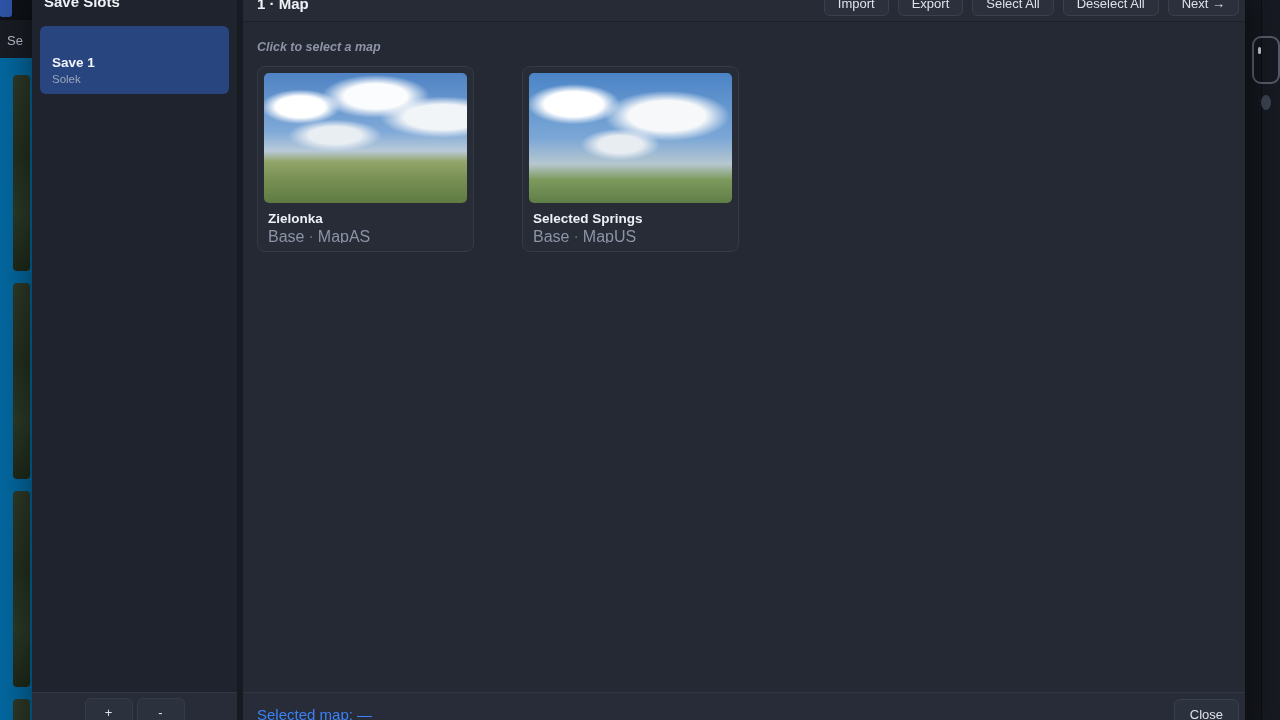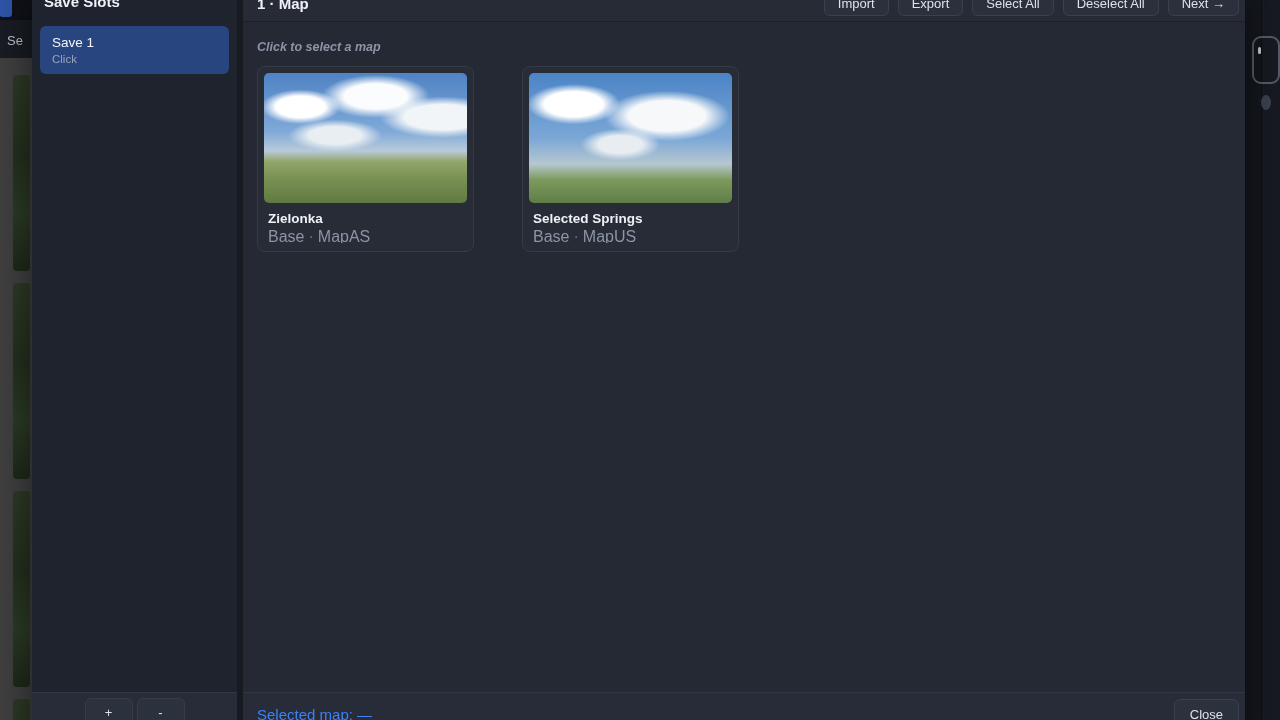--- a/index.html
+++ b/index.html
@@ -1,20 +1,20 @@
 <!DOCTYPE html>
 <html><head>
 <meta charset="utf-8">
 <style>
   * { margin:0; padding:0; box-sizing:border-box; }
   html,body { width:1280px; height:720px; overflow:hidden; background:#14171e;
               font-family:"Liberation Sans", sans-serif; }
 
   
-  .underlay-left { position:absolute; left:0; top:0; width:32px; height:720px; background:#404040; }
+  .underlay-left { position:absolute; left:0; top:0; width:32px; height:720px; background:#0369a1; }
   .underlay-left .topband { position:absolute; left:0; top:0; width:32px; height:20px; background:#0e1117; }
   .underlay-left .bluechip { position:absolute; left:0; top:0; width:12px; height:17px; background:#2f55a8; border-radius:0 0 3px 2px; }
   .underlay-left .midband { position:absolute; left:0; top:20px; width:32px; height:38px; background:#191c24; }
   .underlay-left .se-label { position:absolute; left:7px; top:33px; font-size:13px; color:#bcc3cf; }
   .thumb-sliver { position:absolute; left:13px; width:17px; height:196px; border-radius:4px;
                   background:linear-gradient(180deg,#2e3a26,#24301e 40%,#2c3b26 70%,#1f2a1a); }
 
   .underlay-right { position:absolute; right:0; top:0; width:35px; height:720px; background:#14171e; }
   .underlay-right .vline { position:absolute; left:16px; top:0; width:1px; height:720px; background:#0d0f15; }
   .underlay-right .panel { position:absolute; left:17px; top:0; width:18px; height:720px; background:#171a22; }
@@ -26,21 +26,21 @@
   
   .modal { position:absolute; left:32px; top:-14px; width:1213px; height:754px;
            display:flex; background:#252933; box-shadow:0 10px 40px rgba(0,0,0,.55);
            border-radius:10px; overflow:hidden; }
 
   
   .sidebar { width:205px; background:#1f232d; display:flex; flex-direction:column; }
   .sidebar-title { margin:6px 0 0 12px; font-size:15px; font-weight:bold; color:#eef1f6; line-height:20px; }
   .slot-list { flex:1; padding:14px 8px 0 8px; }
   .slot-item { background:#284580; border-radius:6px; padding:8px 12px 9px 12px; cursor:pointer; }
-  .slot-name { font-size:13.5px; font-weight:normal; color:#f2f4f8; line-height:17px; }
+  .slot-name { font-size:13.5px; font-weight:bold; color:#f2f4f8; line-height:17px;margin-top:20px; }
   .slot-status { font-size:11.5px; color:#9aa5bb; margin-top:2px; }
   .sidebar-footer { height:48px; background:#272c38; border-top:1px solid #323848;
                     display:flex; justify-content:center; gap:4px; padding-top:5px; }
   .mini-btn { width:48px; height:30px; background:#2b313d; border:1px solid #363c49; border-radius:6px;
               color:#dfe3ea; font-size:13px; text-align:center; line-height:28px; cursor:pointer; }
 
   .divider { width:6px; background:#171a21; }
 
   
   .main { flex:1; display:flex; flex-direction:column; min-width:0; }
@@ -130,21 +130,21 @@
   <div class="ghost-dot"></div>
 </div>
 
 <div class="modal">
 
   <div class="sidebar">
     <div class="sidebar-title">Save Slots</div>
     <div class="slot-list">
       <div class="slot-item">
         <div class="slot-name">Save 1</div>
-        <div class="slot-status">Click</div>
+        <div class="slot-status">Solek</div>
       </div>
     </div>
     <div class="sidebar-footer">
       <div class="mini-btn">+</div>
       <div class="mini-btn">-</div>
     </div>
   </div>
 
   <div class="divider"></div>
 

